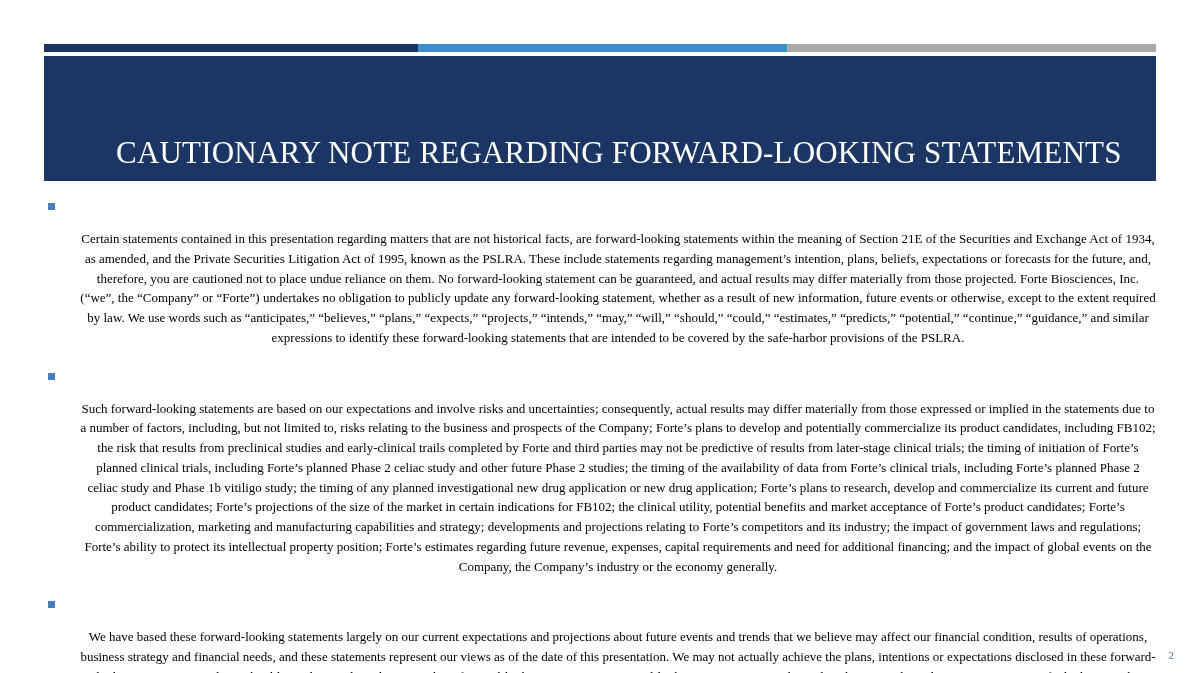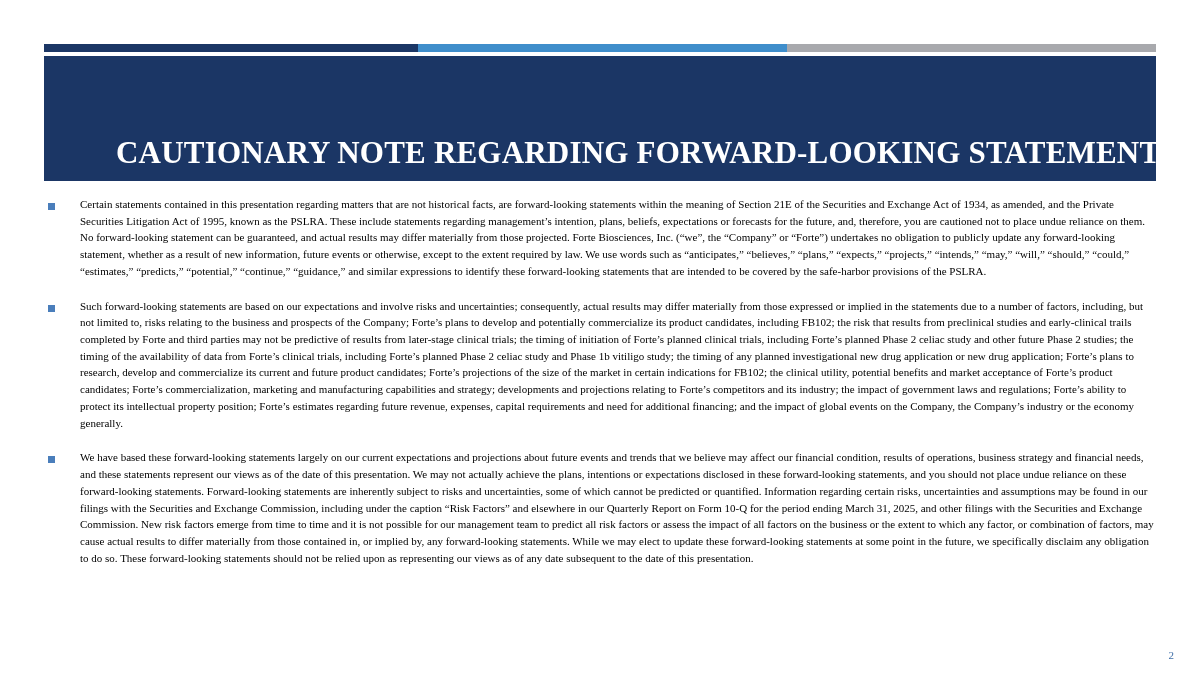--- a/index.html
+++ b/index.html
@@ -58,21 +58,21 @@
   }
   .title-text {
     position: absolute;
     left: 72px;
     bottom: 10px;
     color: #ffffff;
     font-size: 31px;
     font-family: "Liberation Serif", serif;
     letter-spacing: 0.2px;
     white-space: nowrap;
-    font-weight: bold;
+    font-weight: normal;
   }
 
   
   .body-area {
     position: absolute;
     top: 196px;
     left: 44px;
     width: 1112px;
   }
 
@@ -85,25 +85,26 @@
     flex: 0 0 auto;
     width: 7px;
     height: 7px;
     background: #4a7ebb;
     margin-top: 7px;
     margin-left: 4px;
     margin-right: 25px;
   }
   .bullet-text {
     flex: 1 1 auto;
-    font-size: 11px;
+    font-size: 13px;
     line-height: 1.52;
     color: #000000;
-    text-align: left;
+    text-align: center;
     font-family: "Liberation Serif", serif;
+    margin-top: 33px;
   }
 
   
   .page-number {
     position: absolute;
     right: 26px;
     bottom: 12px;
     color: #3f6fa8;
     font-size: 11px;
     font-family: "Liberation Serif", serif;

